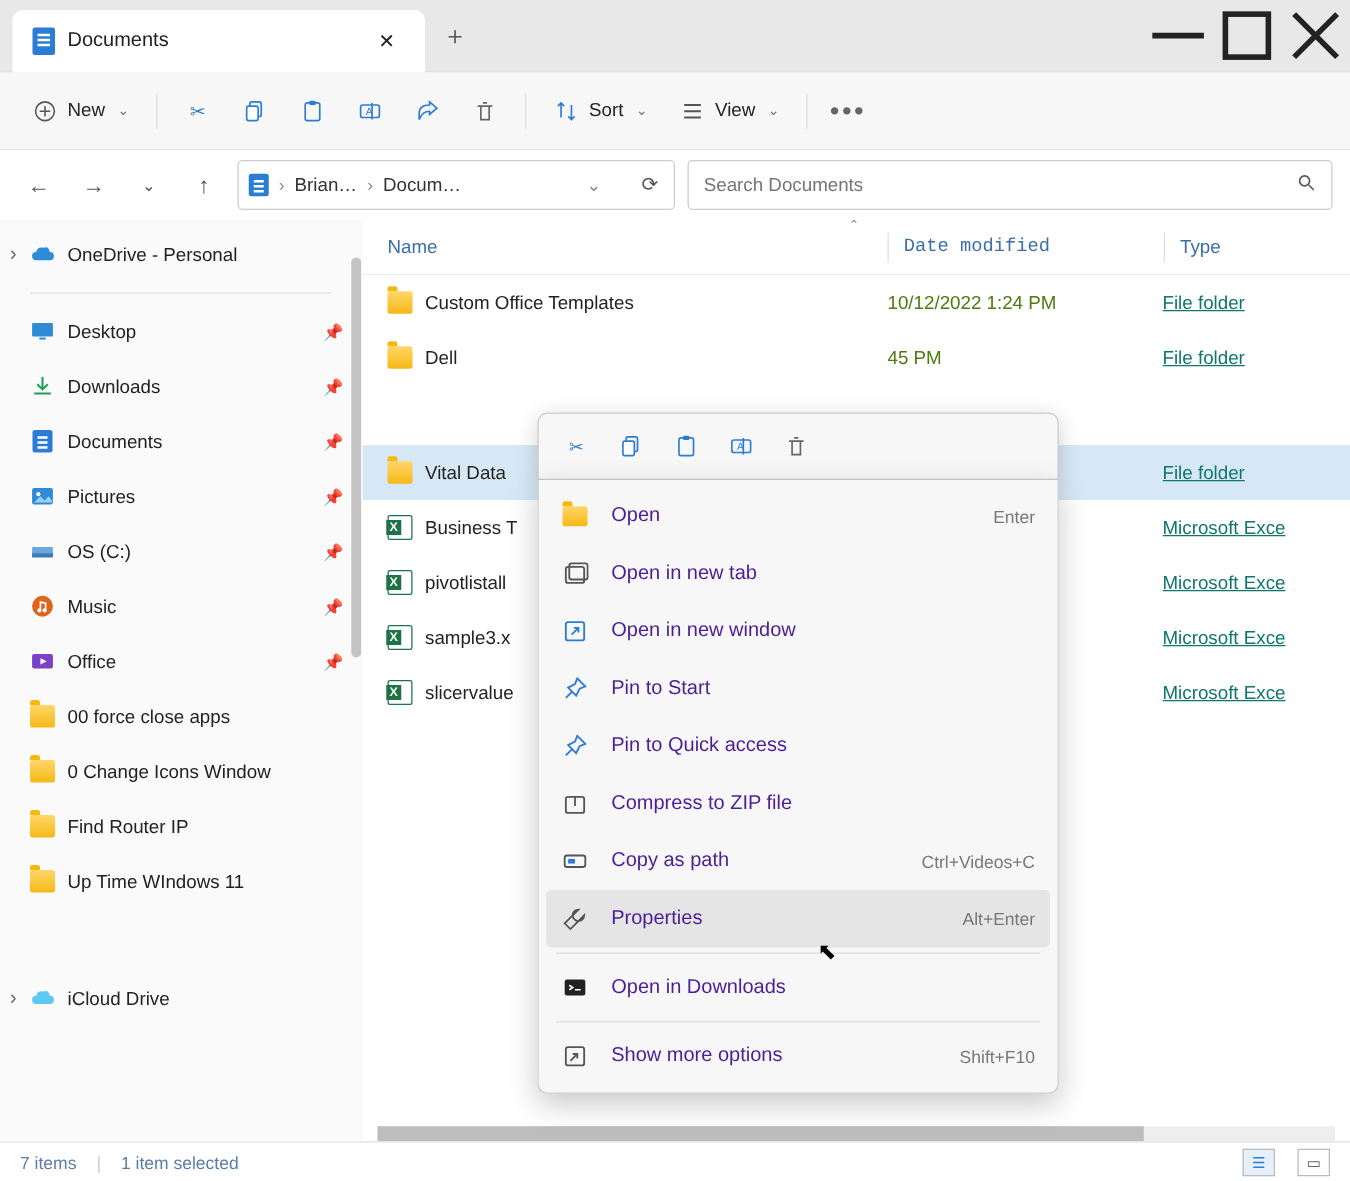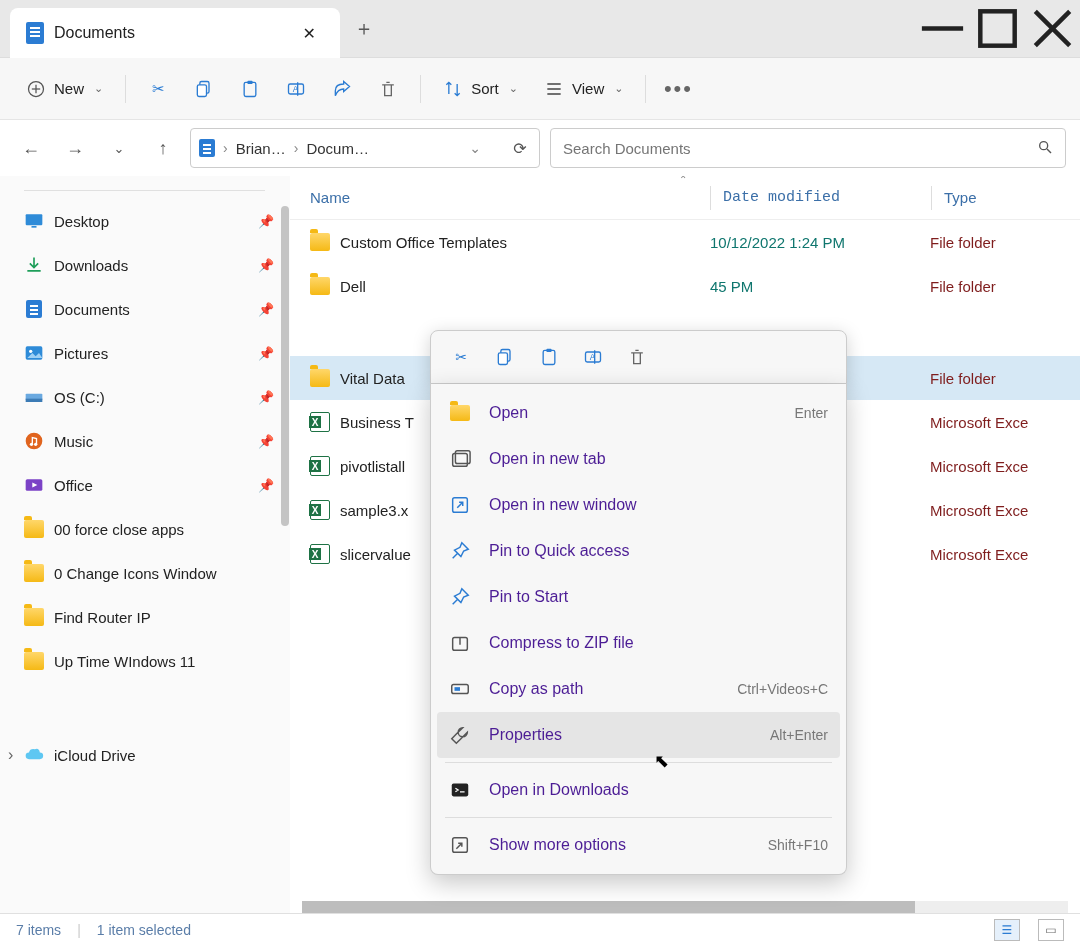--- a/index.html
+++ b/index.html
@@ -50,22 +50,22 @@
 .chdr .col { cursor: pointer; }
 .chdr .col.name { width: 400px; }
 .chdr .col.date { width: 220px; font-family: Liberation Mono, monospace; }
 .chdr .col.type { flex: 1; }
 .chdr .sortind { position: absolute; left: calc(50% - 6px); top: -2px; font-size: 10px; color: #888; }
 .vsep { width: 1px; height: 24px; background: #ddd; }
 
 .filerow { height: 44px; display: flex; align-items: center; padding: 0 20px; font-size: 15px; cursor: pointer; }
 .filerow.sel { background: #d6e8f5; margin-top: 48px; }
 .filerow .fname { width: 400px; display: flex; align-items: center; gap: 10px; }
-.filerow .fdate { width: 220px; color: #0f766e; }
-.filerow .ftype { flex: 1; color: #7f1d1d; white-space: nowrap; overflow: hidden; }
+.filerow .fdate { width: 220px; color: #4d7c0f; }
+.filerow .ftype { flex: 1; color: #0f766e; white-space: nowrap; overflow: hidden; text-decoration: underline; }
 .ficon { width: 20px; height: 18px; }
 .folder-ic { background: linear-gradient(#ffd76a,#f5b915); border-radius: 2px; position: relative; }
 .folder-ic::before { content:""; position:absolute; top:-4px; left:0; width:8px; height:4px; background:#f5b915; border-radius:2px 2px 0 0; }
 .xlsx-ic { width:20px; height:20px; border:1px solid #1e7245; background:#fff; position:relative; border-radius:2px; }
 .xlsx-ic::after { content:"X"; position:absolute; left:-2px; top:3px; background:#1e7245; color:#fff; font-size:10px; font-weight:bold; width:12px; height:12px; display:flex; align-items:center; justify-content:center; }
 
 
 .ctxwrap { position: absolute; left: 430px; top: 330px; z-index: 100; }
 .minitb { background: #f7f7f7; border: 1px solid #ccc; border-radius: 8px 8px 0 0; height: 54px; display: flex; align-items: center; gap: 24px; padding: 0 20px; box-shadow: 0 4px 18px rgba(0,0,0,.18); width: 417px; }
 .ctxmenu { background: #f7f7f7; border: 1px solid #ccc; border-top: none; border-radius: 0 0 8px 8px; box-shadow: 0 8px 24px rgba(0,0,0,.22); width: 417px; padding: 6px 0; }
@@ -224,20 +224,28 @@
           <circle cx="10" cy="10" r="6" fill="none" stroke="#555" stroke-width="2"></circle>
           <line x1="15" y1="15" x2="21" y2="21" stroke="#555" stroke-width="2"></line>
         </svg></span>
   </div>
 </div>
 
 <div class="main">
 
   <div class="sidebar">
     <div id="sidebar-list">
+        <div class="side-item expandable">
+          <span class="sicon">
+            <svg viewBox="0 0 24 24">
+              <path d="M6 17 Q2 17 2 13 Q2 9 6 9 Q7 4 13 5 Q18 3 19 9 Q23 9 23 13 Q23 17 19 17 Z" fill="#2e8bd8"></path>
+            </svg>
+          </span>
+          <span>OneDrive - Personal</span>
+        </div>
         <div class="side-divider"></div>
         <div class="side-item">
           <span class="sicon">
             <svg viewBox="0 0 24 24">
               <rect x="2" y="4" width="20" height="13" rx="1" fill="#2e8bd8"></rect>
               <rect x="9" y="18" width="6" height="2" fill="#2e8bd8"></rect>
             </svg>
           </span>
           <span>Desktop</span>
           <span class="pin">📌</span>
@@ -473,29 +481,29 @@
           </svg>
         </span>
         <span class="clabel">Open in new window</span>
       </div>
       <div class="ctxitem">
         <span class="cicon ">
           <svg viewBox="0 0 24 24">
             <path d="M14 3 L21 10 L16 12 L13 18 L6 11 L12 8 Z M10 14 L4 20" fill="none" stroke="#2b7cd3" stroke-width="1.6"></path>
           </svg>
         </span>
+        <span class="clabel">Pin to Start</span>
+      </div>
+      <div class="ctxitem">
+        <span class="cicon ">
+          <svg viewBox="0 0 24 24">
+            <path d="M14 3 L21 10 L16 12 L13 18 L6 11 L12 8 Z M10 14 L4 20" fill="none" stroke="#2b7cd3" stroke-width="1.6"></path>
+          </svg>
+        </span>
         <span class="clabel">Pin to Quick access</span>
-      </div>
-      <div class="ctxitem">
-        <span class="cicon ">
-          <svg viewBox="0 0 24 24">
-            <path d="M14 3 L21 10 L16 12 L13 18 L6 11 L12 8 Z M10 14 L4 20" fill="none" stroke="#2b7cd3" stroke-width="1.6"></path>
-          </svg>
-        </span>
-        <span class="clabel">Pin to Start</span>
       </div>
       <div class="ctxitem">
         <span class="cicon gray">
           <svg viewBox="0 0 24 24">
             <rect x="4" y="6" width="16" height="14" rx="2" fill="none" stroke="#555" stroke-width="1.6"></rect>
             <line x1="12" y1="6" x2="12" y2="14" stroke="#555" stroke-width="1.6"></line>
           </svg>
         </span>
         <span class="clabel">Compress to ZIP file</span>
       </div>

